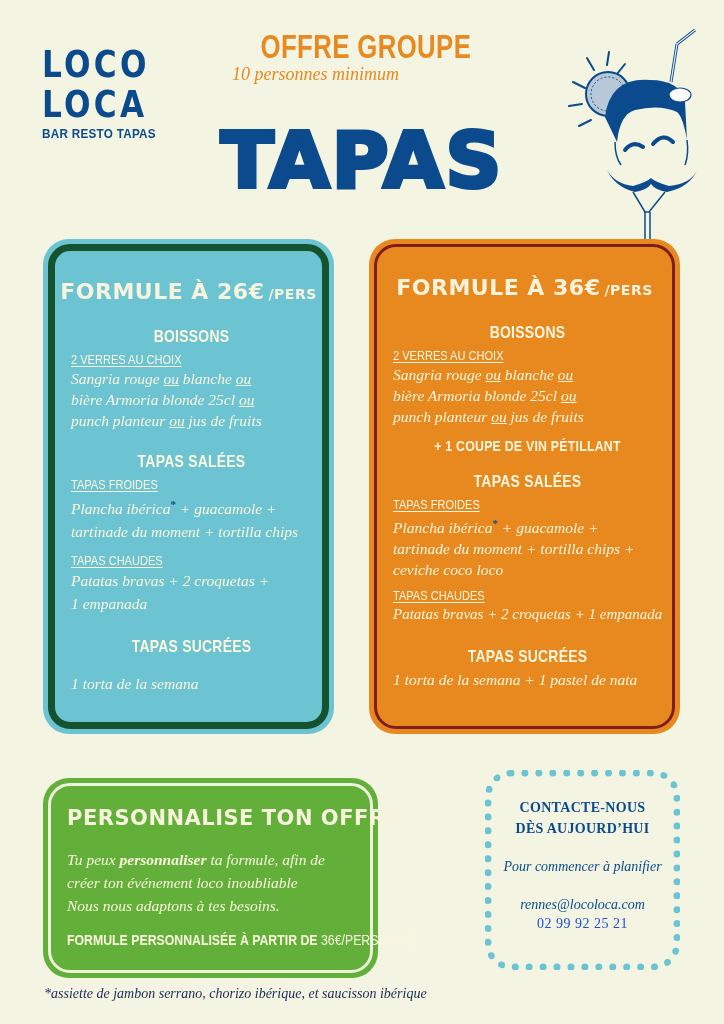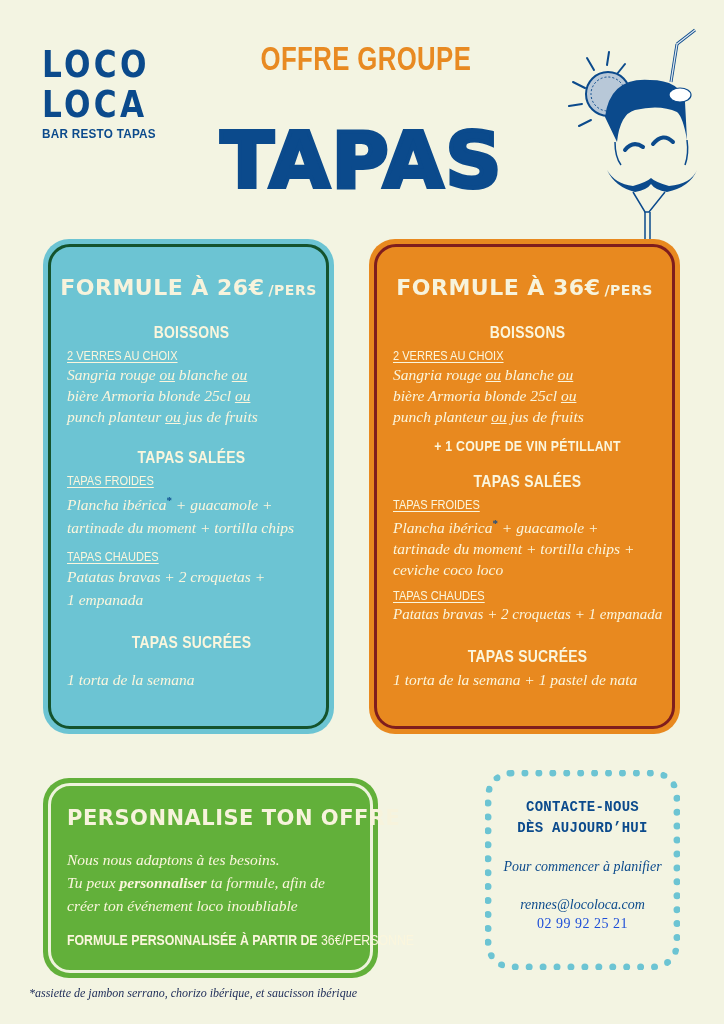--- a/index.html
+++ b/index.html
@@ -35,21 +35,21 @@
     letter-spacing: 0.3px;
     color: #0b4a8c;
     margin-top: 2px;
     transform: scaleX(0.9);
     transform-origin: left center;
     white-space: nowrap;
   }
 
   
   .offre {
-    position: absolute; left: 232px; top: 40px; width: 260px; text-align: left;
+    position: absolute; left: 232px; top: 28px; width: 260px; text-align: left;
   }
   .offre .title {
     font-family: "Liberation Sans", sans-serif;
     font-weight: bold;
     font-size: 33px;
     color: #e88a22;
     letter-spacing: 0.5px;
     transform: scaleX(0.78);
     white-space: nowrap;
   }
@@ -80,21 +80,21 @@
     position: absolute;
     border-radius: 26px;
     padding: 5px;
   }
   .card .inner {
     width: 100%; height: 100%;
     border-radius: 22px;
     position: relative;
   }
   .card-blue { left: 43px; top: 239px; width: 291px; height: 495px; background: #6cc4d3; }
-  .card-blue .inner { background: #6cc4d3; border: 3px solid #14532d; }
+  .card-blue .inner { background: #6cc4d3; border: 7px solid #14532d; }
   .card-orange { left: 369px; top: 239px; width: 311px; height: 495px; background: #e8891f; }
   .card-orange .inner { background: #e8891f; border: 3px solid #7f1d1d; }
 
   .formule-title {
     position: absolute; top: 28px; left: 0; right: 0;
     text-align: center;
     font-family: "DejaVu Sans", sans-serif;
     font-weight: bold;
     font-size: 22px;
     color: #f7f3dc;
@@ -170,21 +170,21 @@
 
   
   .contact {
     position: absolute; left: 485px; top: 770px; width: 195px; height: 200px;
     border: 7px dotted #6cc4d3;
     border-radius: 26px;
     text-align: center;
   }
   .contact .c-title {
     margin-top: 20px;
-    font-family: Liberation Mono, monospace;
+    font-family: Liberation Serif, serif;
     font-weight: bold;
     font-size: 14px;
     line-height: 21px;
     color: #0b4a8c;
     letter-spacing: 0.3px;
   }
   .contact .c-text {
     margin-top: 18px;
     font-family: "Liberation Serif", serif;
     font-style: italic;
@@ -202,38 +202,39 @@
   }
   .contact .c-phone {
     font-family: Liberation Serif, serif;
     font-size: 14px;
     line-height: 20px;
     color: #1d4ed8;
     letter-spacing: 0.5px;
   }
 
   .footnote {
-    position: absolute; left: 29px; top: 986px;
-    font-family: "Liberation Serif", serif;
-    font-style: italic;
-    font-size: 12px;
+    position: absolute; left: 44px; top: 986px;
+    font-family: "Liberation Serif", serif;
+    font-style: italic;
+    font-size: 14px;
     color: #1b2a57;
   }
 </style>
 </head>
 <body>
 
 <div class="logo">
   <span class="word">LOCO</span>
   <span class="word">LOCA</span>
   <div class="tag">BAR RESTO TAPAS</div>
 </div>
 
 <div class="offre">
   <div class="title">OFFRE GROUPE</div>
+  <div class="subtitle">10 personnes minimum</div>
 </div>
 <div class="big-title">TAPAS</div>
 
 <svg class="mascot" viewBox="0 0 150 255">
 
   <g stroke="#0b4a8c" stroke-width="2" stroke-linecap="round">
     <line x1="22" y1="36" x2="29" y2="48"></line>
     <line x1="44" y1="30" x2="42" y2="43"></line>
     <line x1="60" y1="42" x2="52" y2="52"></line>
     <line x1="8" y1="60" x2="20" y2="66"></line>
@@ -314,22 +315,22 @@
       <div class="section-head" style="margin-top:22px">TAPAS SUCRÉES</div>
       <div class="item-text" style="margin-top:2px">1 torta de la semana + 1 pastel de nata</div>
     </div>
   </div>
 </div>
 
 <div class="card card-green">
   <div class="inner">
     <div class="green-title">PERSONNALISE TON OFFRE</div>
     <div class="green-body">
+      <div><span>Tu peux </span><b>personnaliser</b><span> ta formule, afin de créer ton événement loco inoubliable</span></div>
       <div>Nous nous adaptons à tes besoins.</div>
-      <div><span>Tu peux </span><b>personnaliser</b><span> ta formule, afin de créer ton événement loco inoubliable</span></div>
     </div>
     <div class="green-footer"><b>FORMULE PERSONNALISÉE À PARTIR DE </b><span>36€/PERSONNE</span></div>
   </div>
 </div>
 
 <div class="contact">
   <div class="c-title">
     <div>CONTACTE-NOUS</div>
     <div>DÈS AUJOURD’HUI</div>
   </div>

